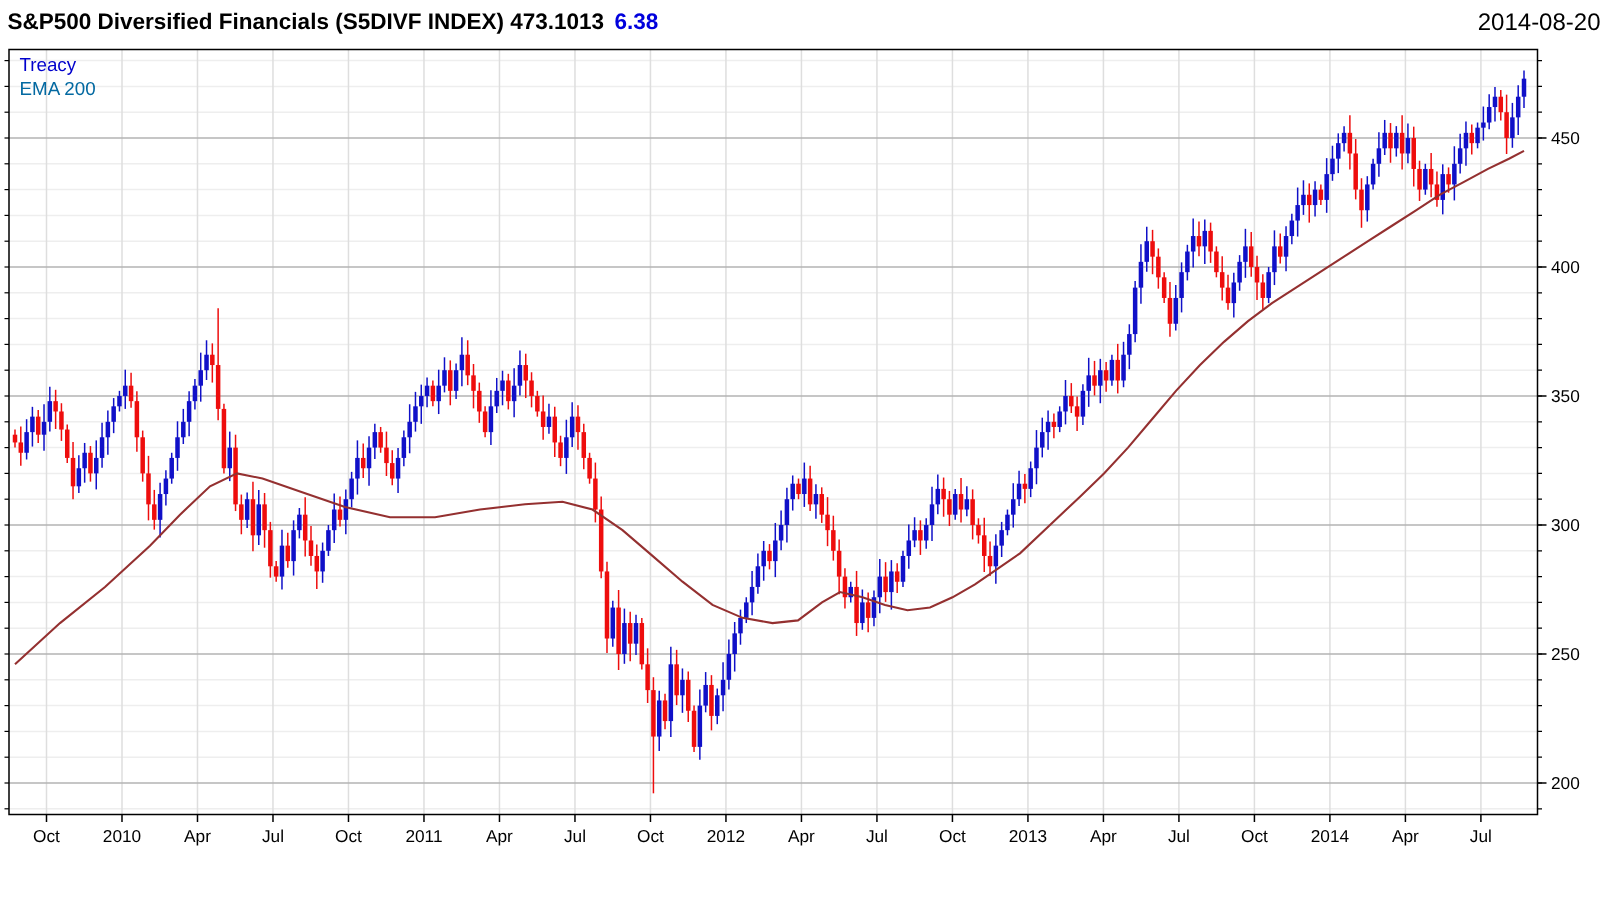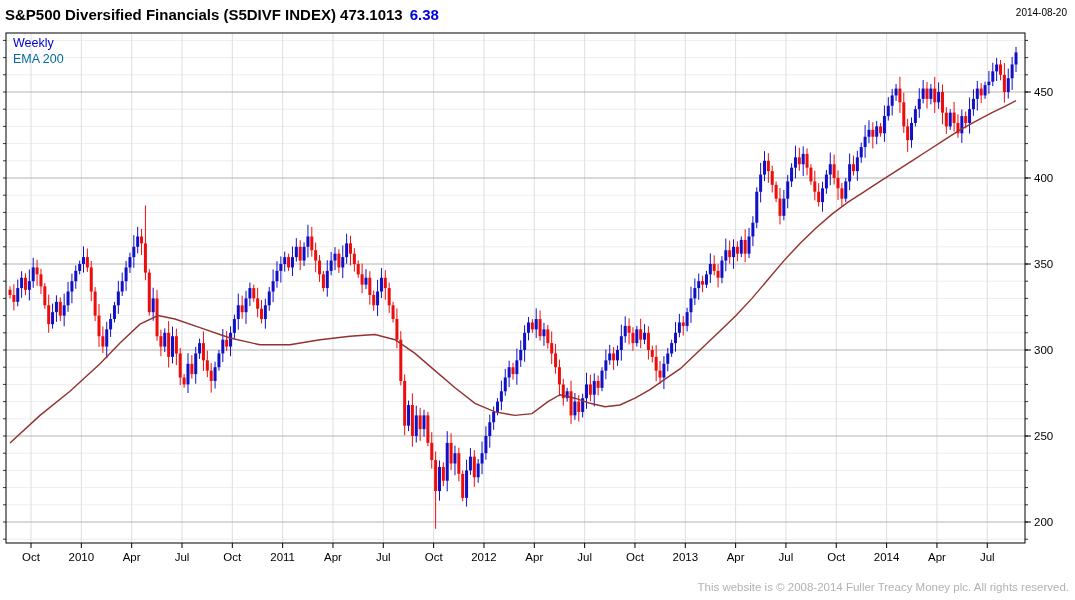--- a/index.html
+++ b/index.html
@@ -1,20 +1,20 @@
 <!DOCTYPE html>
 <html><head>
 <meta charset="utf-8">
 <style>
   html,body{margin:0;padding:0;background:#ffffff;}
   .screen{position:relative;width:1075px;height:600px;background:#ffffff;
           font-family:"Liberation Sans",sans-serif;overflow:hidden;}
   .title-line{position:absolute;left:5px;top:6px;font-size:15px;font-weight:bold;color:#000;white-space:nowrap;}
   .title-line .chg{color:#0000dd;margin-left:7px;}
-  .date-line{position:absolute;right:8px;top:7px;font-size:10px;color:#000;}
+  .date-line{position:absolute;right:8px;top:7px;font-size:16px;color:#000;}
   .legend{position:absolute;left:13px;top:35px;font-size:12.5px;line-height:16px;}
   .legend .weekly{color:#0000cc;}
   .legend .ema{color:#0369a1;}
   .footer-link{position:absolute;left:3px;bottom:5px;font-size:15px;color:#0000ee;cursor:pointer;}
   .footer-copy{position:absolute;right:6px;bottom:7px;font-size:11.5px;color:#b2b2b2;}
   svg text{font-family:"Liberation Sans",sans-serif;}
 </style>
 </head>
 <body>
 
@@ -709,19 +709,18 @@
       <line x1="1008.2615384615385" y1="68.60799999999996" x2="1008.2615384615385" y2="98.53600000000002" stroke="#1010c8" stroke-width="1"></line>
       <rect x="1006.7615384615385" y="78.24" width="3" height="13.760000000000005" fill="#1010c8"></rect>
       <line x1="1012.1307692307693" y1="56.91200000000004" x2="1012.1307692307693" y2="89.93600000000002" stroke="#1010c8" stroke-width="1"></line>
       <rect x="1010.6307692307693" y="64.48" width="3" height="13.759999999999991" fill="#1010c8"></rect>
       <line x1="1016" y1="46.93600000000002" x2="1016" y2="72.04799999999996" stroke="#1010c8" stroke-width="1"></line>
       <rect x="1014.5" y="52.44" width="3" height="12.040000000000006" fill="#1010c8"></rect>
       <polyline points="10,442.9 40,415.4 70,391.3 100,363.8 120,343.1 140,324.2 158,315.6 175,319.0 200,327.6 230,338.0 260,344.8 290,344.8 320,339.7 350,336.2 375,334.5 395,339.7 415,353.4 435,370.6 455,387.8 475,403.3 495,411.9 515,415.4 532,413.6 548,401.6 560,394.7 575,398.2 590,403.3 605,406.8 620,405.0 635,398.2 650,389.6 665,379.2 680,368.9 700,350.0 720,331.1 736,315.6 752,298.4 768,279.5 784,260.6 800,243.4 816,227.9 832,214.1 848,202.1 864,191.8 880,181.4 896,171.1 912,160.8 928,150.5 944,140.2 960,129.8 976,121.2 992,112.6 1006,105.8 1016,100.6" fill="none" stroke="#943030" stroke-width="1.4"></polyline>
     </svg>
 
   <div class="legend">
-    <div class="weekly">Weekly</div>
+    <div class="weekly">Treacy</div>
     <div class="ema">EMA 200</div>
   </div>
 
-  <div class="footer-copy">This website is © 2008-2014 Fuller Treacy Money plc. All rights reserved.</div>
 
 </div>
 
 </body></html>

